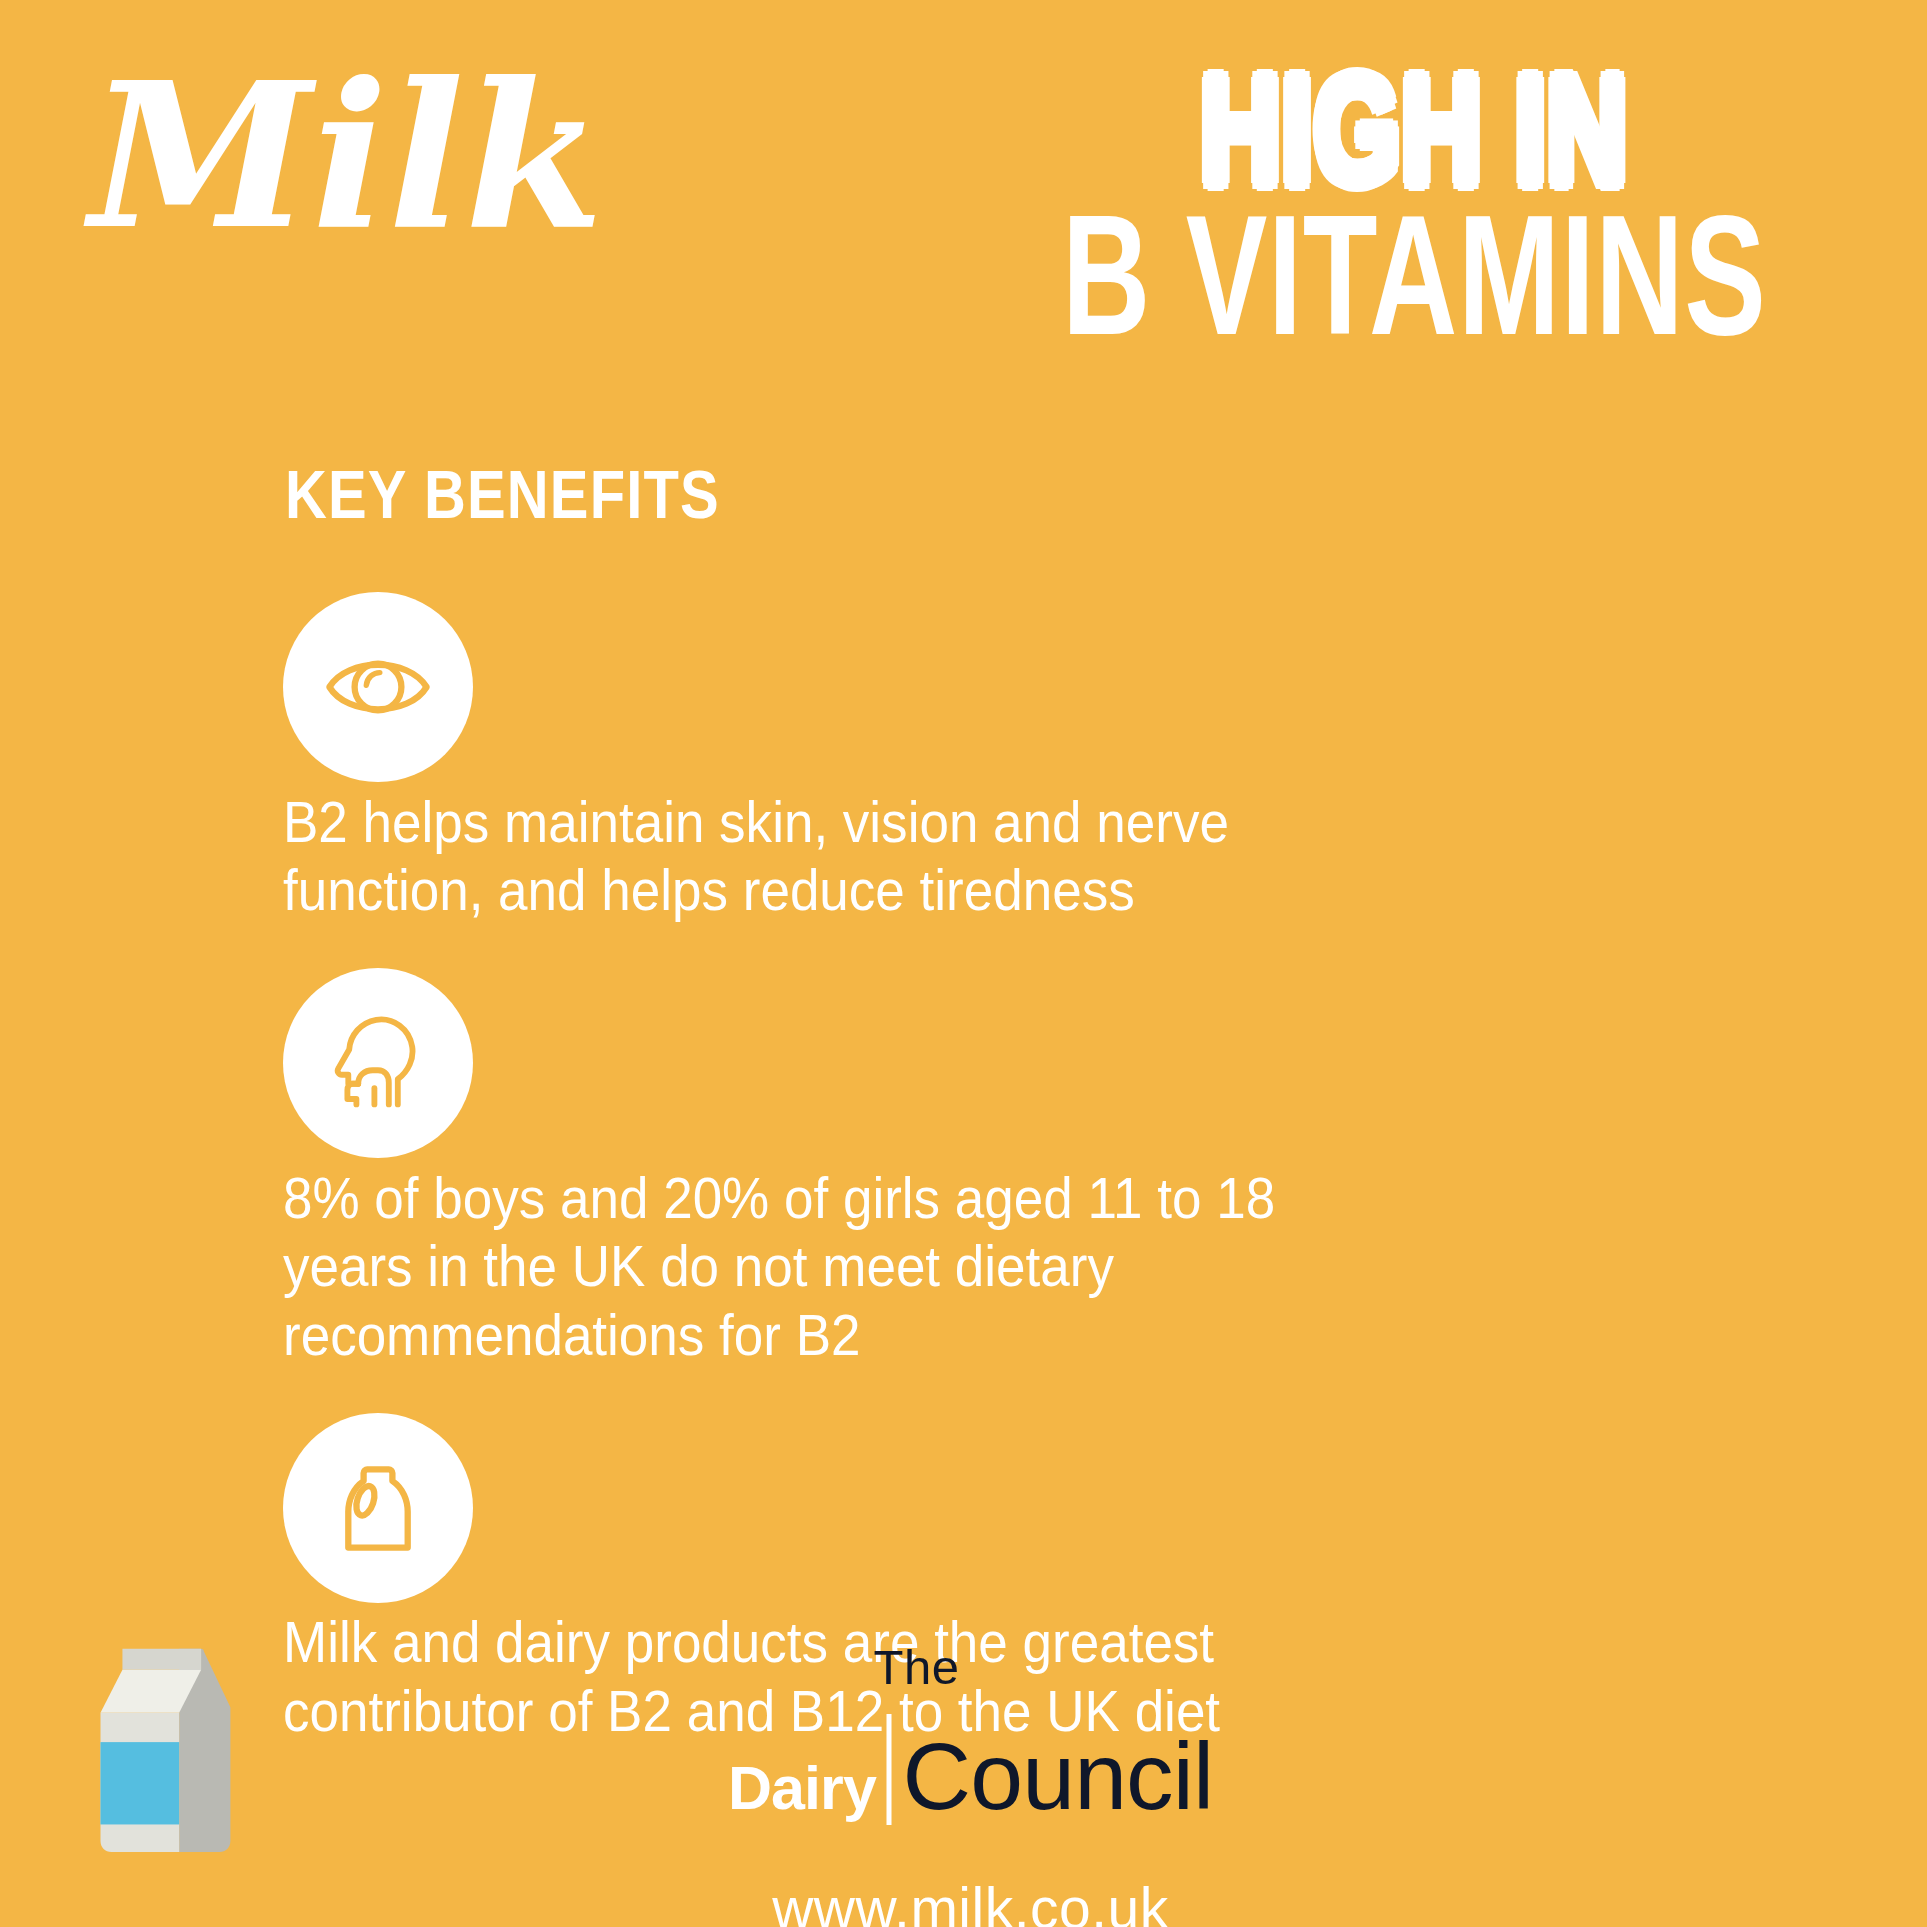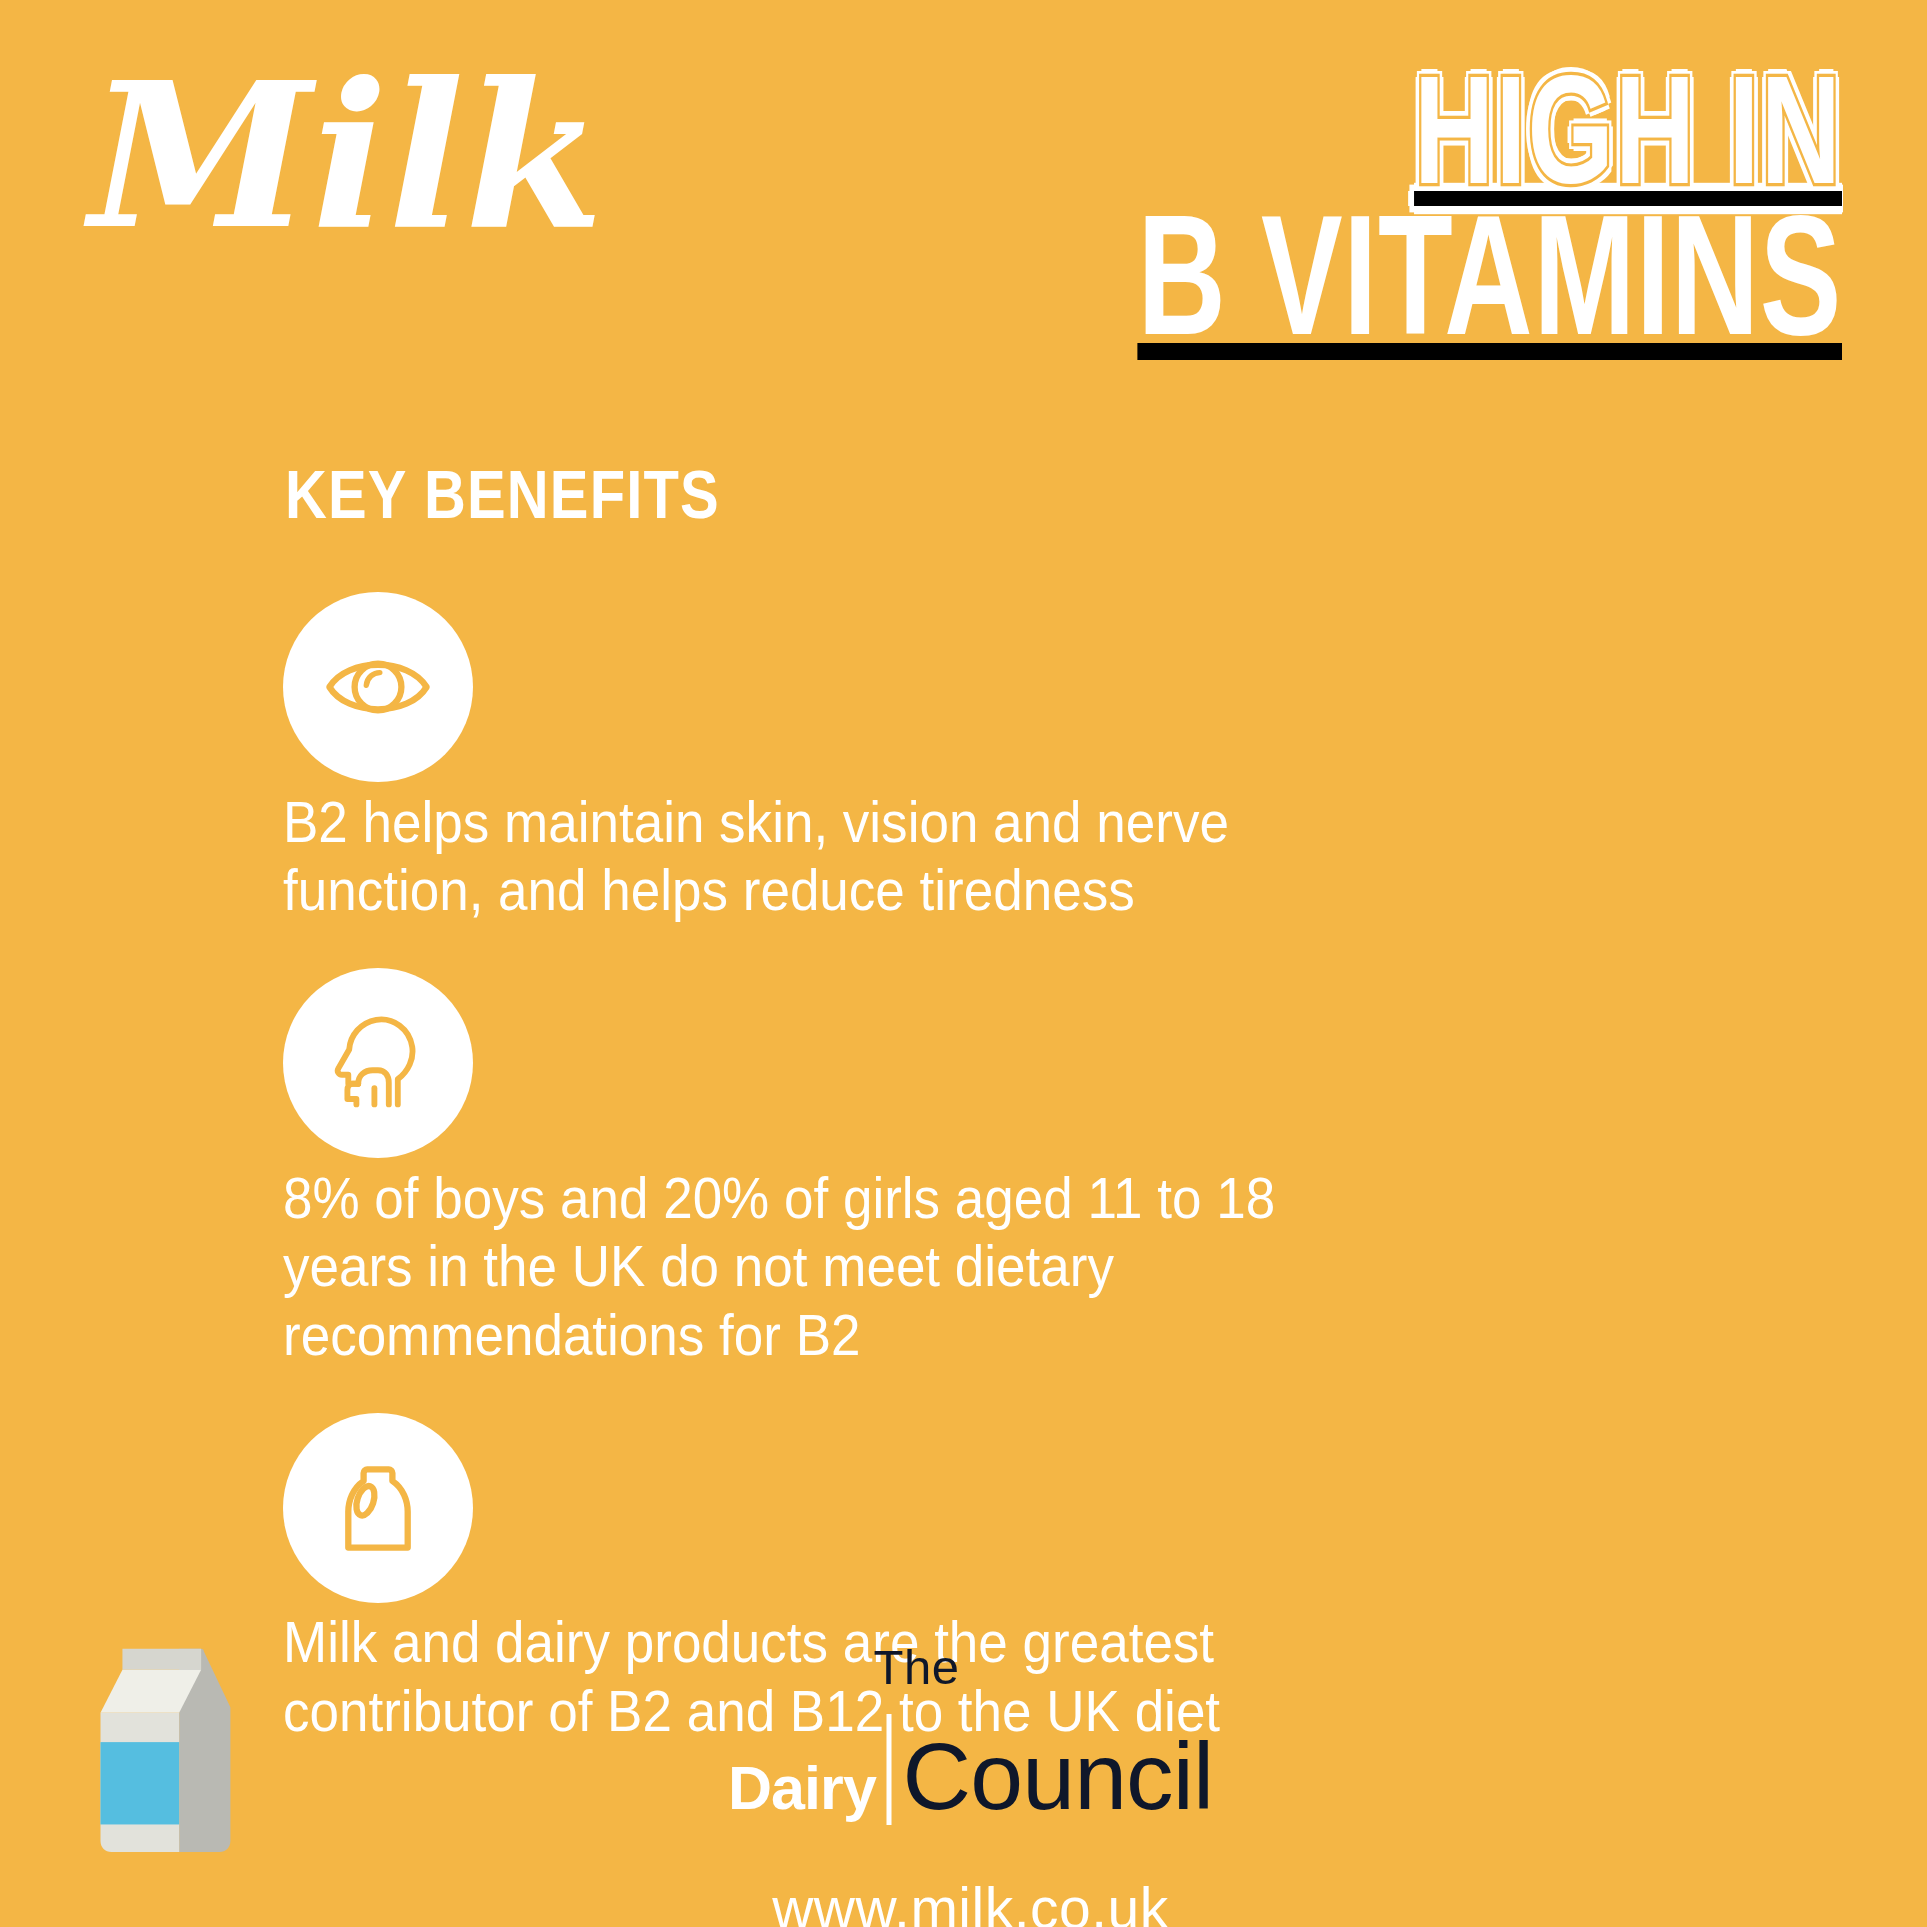--- a/index.html
+++ b/index.html
@@ -31,23 +31,22 @@
     font-family: "DejaVu Serif", serif;
     font-style: italic;
     font-weight: 700;
     fill: #ffffff;
   }
 
   #headline-block {
     position: absolute;
     right: 99px;
     top: 55px;
-    text-align: right;
+    text-align: center;
     width: 1188px;
-    text-decoration: underline;
   }
   #headline-top {
     display: block;
     font-family: "Liberation Sans Narrow", "Liberation Sans", sans-serif;
     font-weight: 700;
     font-size: 154px;
     line-height: 0.98;
     letter-spacing: 1.8px;
     color: #ffffff;
     transform: scaleX(0.72);

